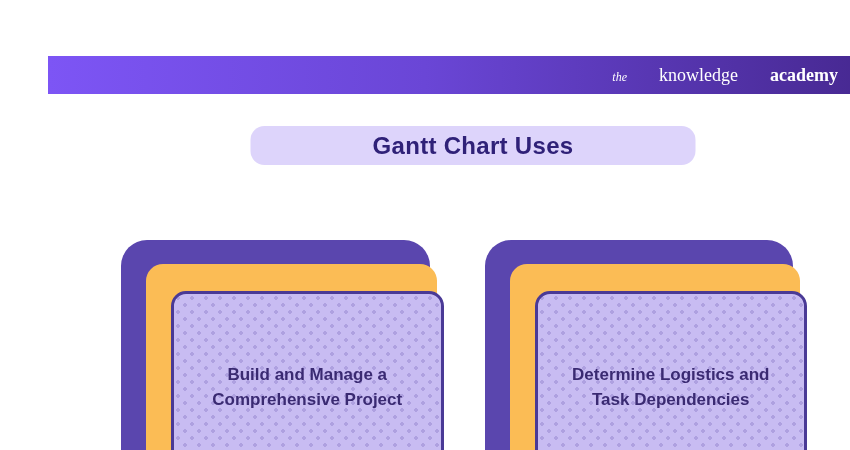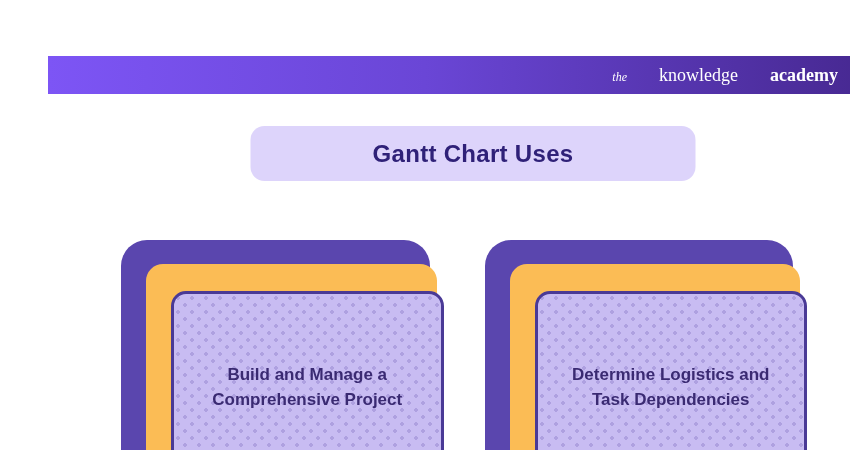--- a/index.html
+++ b/index.html
@@ -46,21 +46,21 @@
     font-weight: 700;
   }
 
   
   .title-box {
     position: absolute;
     top: 78px;
     left: 50%;
     transform: translateX(-50%);
     width: 445px;
-    height: 55px;
+    height: 39px;
     background: #DDD4FB;
     border-radius: 14px;
     display: flex;
     align-items: center;
     justify-content: center;
   }
   .title-text {
     font-size: 24px;
     font-weight: 700;
     color: #2F2178;

